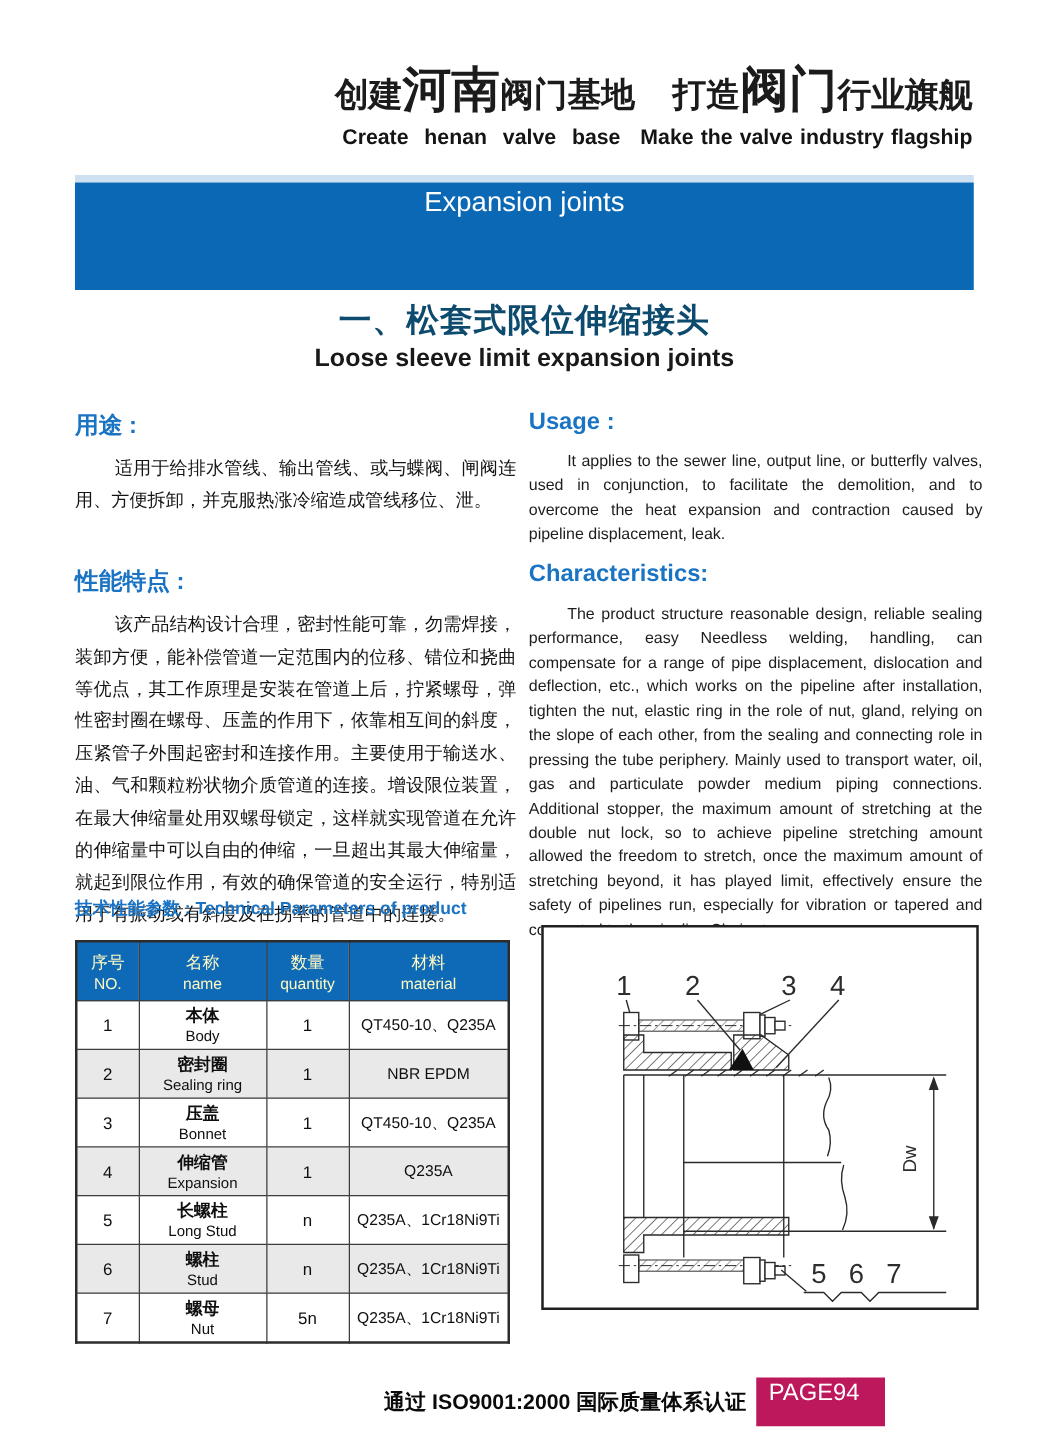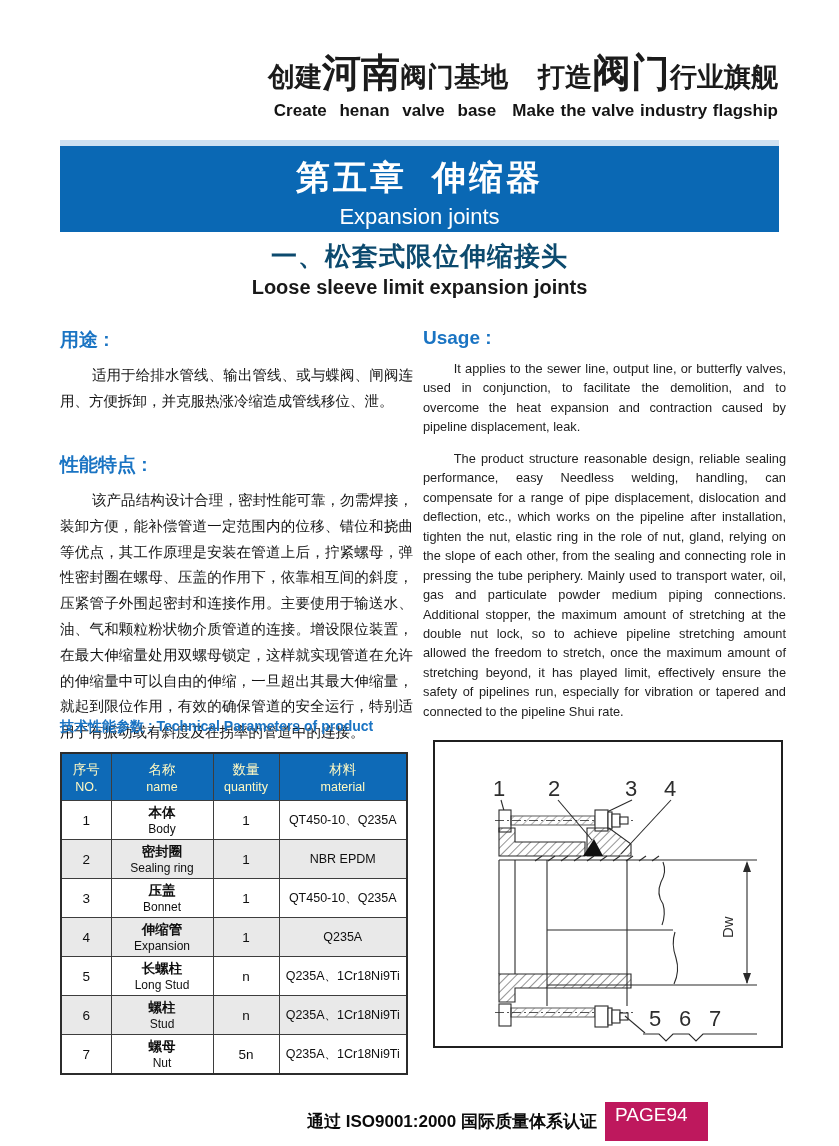--- a/index.html
+++ b/index.html
@@ -66,21 +66,20 @@
 
 <div class="page">
 
   <div class="header-block">
     <div class="hdr-cn"><span>创建</span><span class="bg">河南</span><span>阀门基地</span><span class="gap">打造</span><span class="bg">阀门</span><span>行业旗舰</span></div>
     <div class="hdr-en"><span class="en-left">Create henan valve base</span><span class="en-right">Make the valve industry flagship</span></div>
   </div>
 
   <div class="banner-strip"></div>
   <div class="banner">
-    <div class="cn">第五章  伸缩器</div>
     <div class="en">Expansion joints</div>
   </div>
 
   <div class="section-title">
     <div class="cn">一、松套式限位伸缩接头</div>
     <div class="en">Loose sleeve limit expansion joints</div>
   </div>
 
   <div class="tblock pos-usage-cn">
     <h2 class="blue-h">用途 :</h2>
@@ -91,20 +90,21 @@
     <h2 class="blue-h">性能特点 :</h2>
     <p class="cn-body">该产品结构设计合理，密封性能可靠，勿需焊接，装卸方便，能补偿管道一定范围内的位移、错位和挠曲等优点，其工作原理是安装在管道上后，拧紧螺母，弹性密封圈在螺母、压盖的作用下，依靠相互间的斜度，压紧管子外围起密封和连接作用。主要使用于输送水、油、气和颗粒粉状物介质管道的连接。增设限位装置，在最大伸缩量处用双螺母锁定，这样就实现管道在允许的伸缩量中可以自由的伸缩，一旦超出其最大伸缩量，就起到限位作用，有效的确保管道的安全运行，特别适用于有振动或有斜度及在拐率的管道中的连接。</p>
   </div>
 
   <div class="tblock pos-usage-en">
     <h2 class="blue-h">Usage :</h2>
     <p class="en-body">It applies to the sewer line, output line, or butterfly valves, used in conjunction, to facilitate the demolition, and to overcome the heat expansion and contraction caused by pipeline displacement, leak.</p>
   </div>
 
   <div class="tblock pos-char-en">
+    <h2 class="blue-h">Characteristics:</h2>
     <p class="en-body">The product structure reasonable design, reliable sealing performance, easy Needless welding, handling, can compensate for a range of pipe displacement, dislocation and deflection, etc., which works on the pipeline after installation, tighten the nut, elastic ring in the role of nut, gland, relying on the slope of each other, from the sealing and connecting role in pressing the tube periphery. Mainly used to transport water, oil, gas and particulate powder medium piping connections. Additional stopper, the maximum amount of stretching at the double nut lock, so to achieve pipeline stretching amount allowed the freedom to stretch, once the maximum amount of stretching beyond, it has played limit, effectively ensure the safety of pipelines run, especially for vibration or tapered and connected to the pipeline Shui rate.</p>
   </div>
 
   <div class="params-title">技术性能参数 : Technical Parameters of product</div>
 
   <table class="params">
     <colgroup>
         <col class="w-no">
         <col class="w-name">
         <col class="w-qty">

